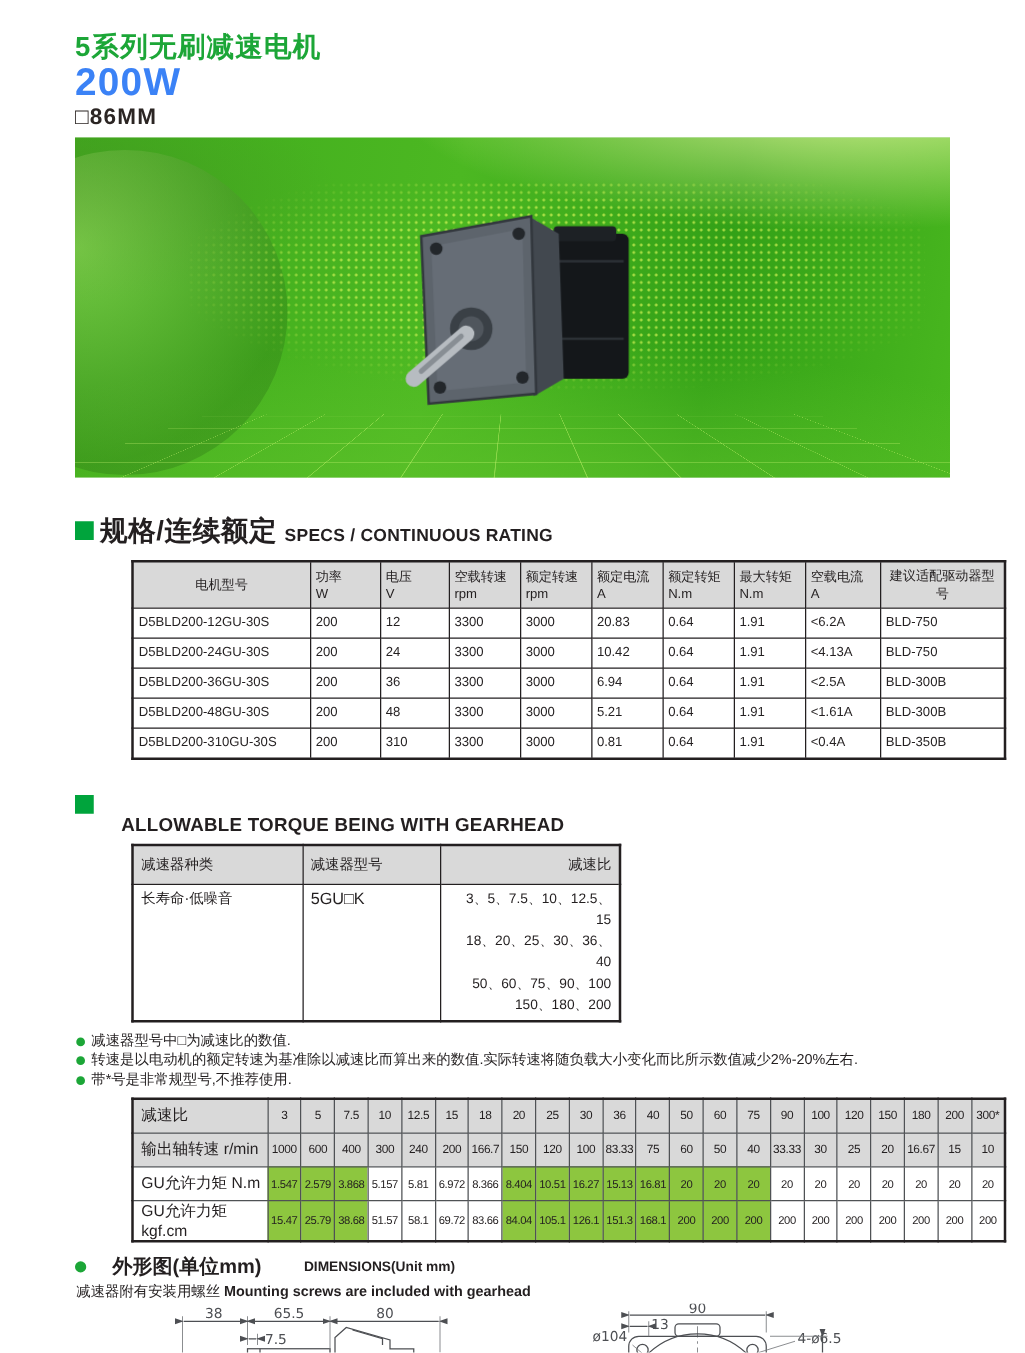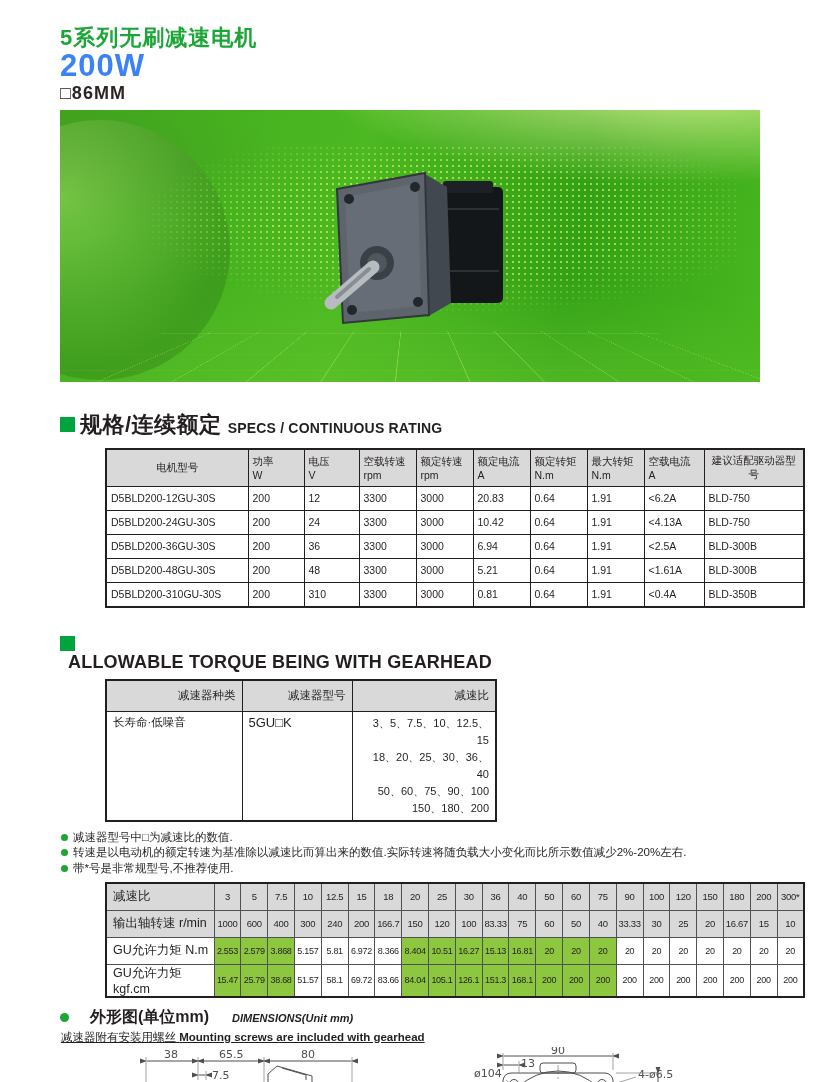--- a/index.html
+++ b/index.html
@@ -39,35 +39,35 @@
       repeating-linear-gradient(90deg, transparent 0 78px, rgba(215,255,120,.5) 78px 79px),
       repeating-linear-gradient(0deg, transparent 0 34px, rgba(215,255,120,.35) 34px 35px);
     transform:perspective(160px) rotateX(48deg);transform-origin:50% 100%;opacity:.8;}
   .motor-svg{position:absolute;left:50%;top:52%;transform:translate(-50%,-50%);}
 
   
   .section-h{display:flex;align-items:center;margin-top:28px;}
   .green-sq{width:15px;height:15px;background:#00a43c;margin-right:5px;flex:0 0 auto;}
   .sh-cn{font-size:22px;font-weight:800;letter-spacing:.5px;}
   .sh-en{font-size:14px;font-weight:700;margin-left:6px;position:relative;top:3px;letter-spacing:.2px;}
-  .sh-en2{font-size:18px;font-weight:700;margin-left:8px;margin-top:1px;letter-spacing:.2px;}
+  .sh-en2{font-size:15px;font-weight:700;margin-left:37px;margin-top:1px;letter-spacing:.2px;}
 
   
   table{border-collapse:collapse;margin-left:45px;}
   .specs-table{width:700px;margin-top:8px;font-size:10.5px;border:2px solid #231f20;table-layout:fixed;}
   .specs-table th,.specs-table td{border:1px solid #231f20;padding:2px 4px;text-align:left;vertical-align:middle;}
   .specs-table th{background:#d9d9d9;font-weight:400;height:32px;}
   .specs-table th.center{text-align:center;}
   .specs-table td{height:19px;background:#fff;}
   .th-unit{display:block;}
 
   
   .gear-table{width:392px;margin-top:6px;font-size:11.5px;border:2px solid #231f20;table-layout:fixed;}
   .gear-table th,.gear-table td{border:1px solid #231f20;padding:3px 6px;vertical-align:top;text-align:left;}
-  .gear-table th{background:#d9d9d9;font-weight:400;height:24px;vertical-align:middle;text-align:right;}
+  .gear-table th{background:#d9d9d9;font-weight:400;height:24px;vertical-align:middle;}
   .gear-table th.right{text-align:right;}
   .gear-table td{height:74px;background:#fff;}
   .gear-table td.ratios{text-align:right;line-height:1.55;font-size:11px;padding-left:12px;}
   .gear-table td.model{font-size:13px;}
 
   
   .notes{list-style:none;margin:8px 0 0;padding:0;font-size:11.5px;line-height:1.32;}
   .notes li{display:flex;align-items:flex-start;}
   .note-bullet{width:7px;height:7px;border-radius:50%;background:#1ca637;flex:0 0 auto;margin:4px 5px 0 1px;}
   .note-swatch{display:inline-block;width:17px;height:8px;background:#00a43c;margin:3px 3px 0 0;flex:0 0 auto;}
@@ -79,22 +79,22 @@
   .torque-table th{font-size:12.5px;font-weight:400;text-align:left;padding-left:6px;background:#fff;}
   .torque-table th.grey{background:#d9d9d9;}
   .torque-table td{font-size:9px;text-align:center;letter-spacing:-.3px;background:#fff;}
   .torque-table td.tt-grey{background:#d9d9d9;font-size:9.5px;}
   .torque-table td.tt-green{background:#8dc63f;}
 
   
   .dim-h{display:flex;align-items:center;margin-top:9px;gap:18px;}
   .dim-dot{width:9px;height:9px;border-radius:50%;background:#1ca637;margin-right:3px;}
   .dim-cn{font-size:16px;font-weight:800;}
-  .dim-en{font-size:11px;font-weight:700;margin-left:5px;position:relative;top:1px;font-style:italic;}
-  .dim-note{font-size:11.5px;margin:2px 0 0 1px;text-decoration:underline;}
+  .dim-en{font-size:11px;font-weight:700;margin-left:16px;position:relative;top:1px;}
+  .dim-note{font-size:11.5px;margin:2px 0 0 1px;}
   .dim-note .en{font-weight:700;}
   .drawings{display:flex;gap:34px;margin:2px 0 0 56px;}
   .tech{stroke:#4d4f53;fill:none;stroke-width:1;}
   .tech-thin{stroke:#7a7d80;fill:none;stroke-width:.7;}
   text.dim{font-family:"DejaVu Sans",sans-serif;font-size:11px;fill:#4d4f53;stroke:none;}
 </style>
 </head>
 <body>
 
 <div class="page">
@@ -321,21 +321,21 @@
           <td class="tt-grey">33.33</td>
           <td class="tt-grey">30</td>
           <td class="tt-grey">25</td>
           <td class="tt-grey">20</td>
           <td class="tt-grey">16.67</td>
           <td class="tt-grey">15</td>
           <td class="tt-grey">10</td>
         </tr>
         <tr>
           <th>GU允许力矩 N.m</th>
-          <td class="tt-green">2.553</td>
+          <td class="tt-green">1.547</td>
           <td class="tt-green">2.579</td>
           <td class="tt-green">3.868</td>
           <td>5.157</td>
           <td>5.81</td>
           <td>6.972</td>
           <td>8.366</td>
           <td class="tt-green">8.404</td>
           <td class="tt-green">10.51</td>
           <td class="tt-green">16.27</td>
           <td class="tt-green">15.13</td>

